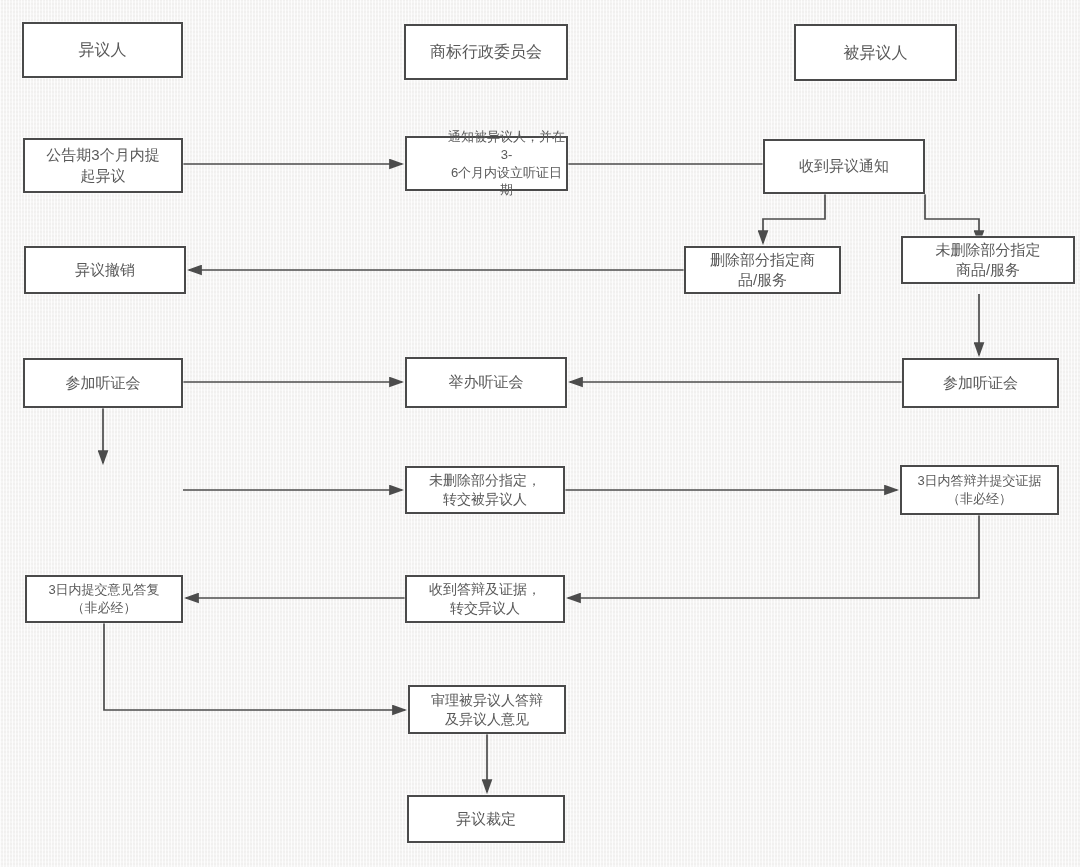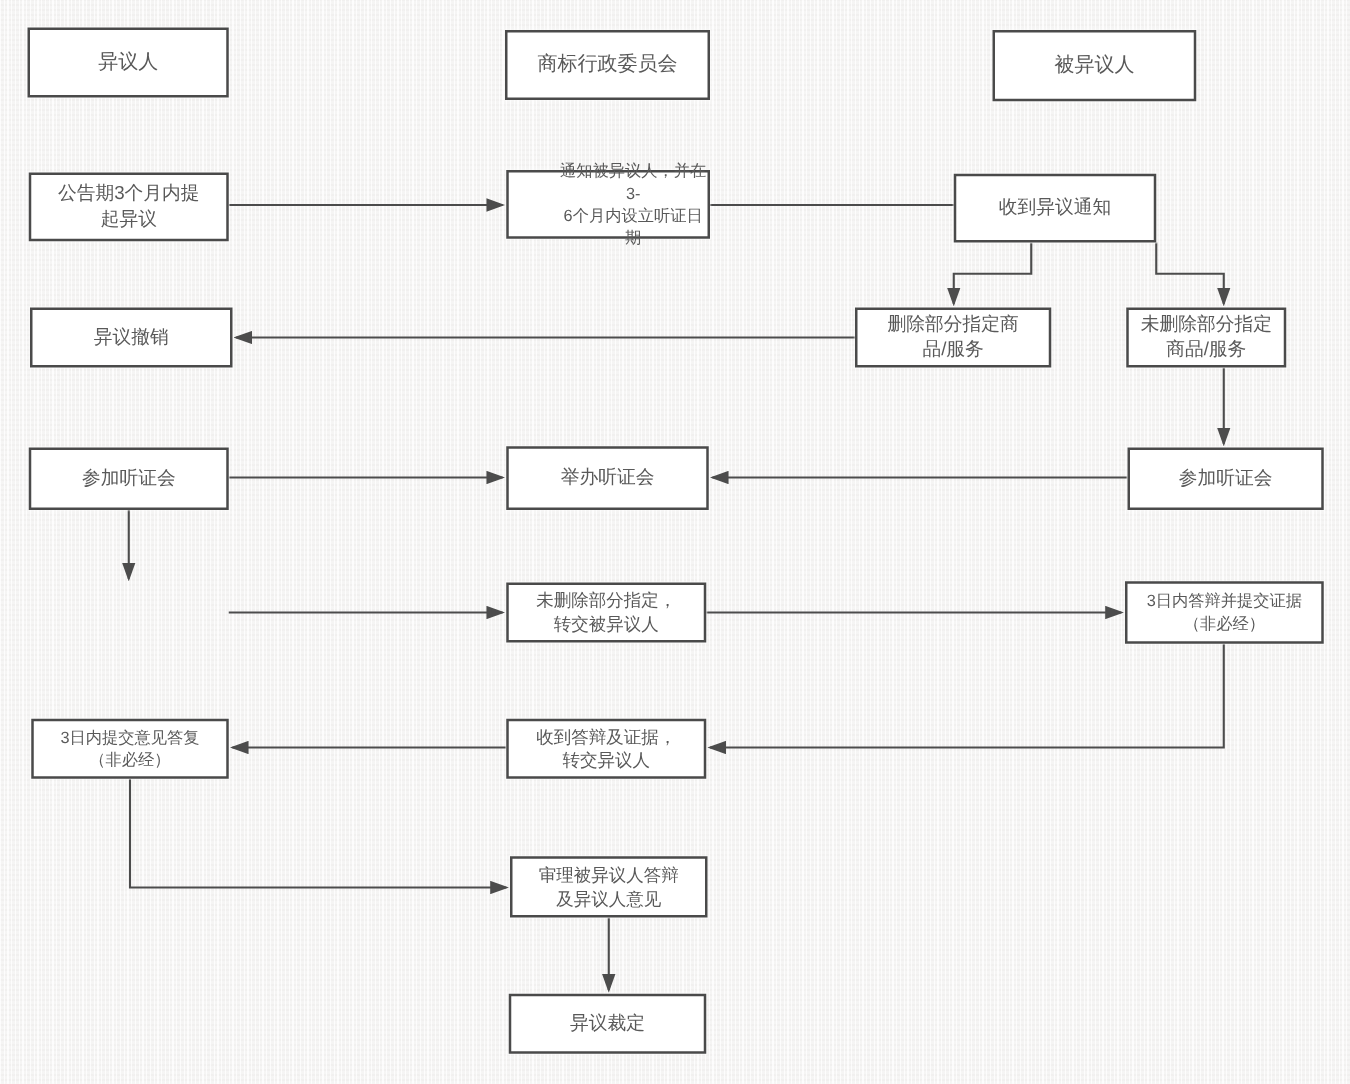--- a/index.html
+++ b/index.html
@@ -81,21 +81,21 @@
 
   <div class="node fs15" style="left:23px;  top:138px; width:160px; height:55px;">公告期3个月内提
 起异议</div>
   <div class="node fs13" style="left:405px; top:136px; width:163px; height:55px;padding-left:40px;">通知被异议人，并在3-
 6个月内设立听证日期</div>
   <div class="node fs15" style="left:763px; top:139px; width:162px; height:55px;">收到异议通知</div>
 
   <div class="node fs15" style="left:24px;  top:246px; width:162px; height:48px;">异议撤销</div>
   <div class="node fs15" style="left:684px; top:246px; width:157px; height:48px;">删除部分指定商
 品/服务</div>
-  <div class="node fs15" style="left:901px; top:246px; width:128px; height:48px;">未删除部分指定
+  <div class="node fs15" style="left:901px; top:236px; width:174px; height:48px;">未删除部分指定
 商品/服务</div>
 
   <div class="node fs15" style="left:23px;  top:358px; width:160px; height:50px;">参加听证会</div>
   <div class="node fs15" style="left:405px; top:357px; width:162px; height:51px;">举办听证会</div>
   <div class="node fs15" style="left:902px; top:358px; width:157px; height:50px;">参加听证会</div>
 
   <div class="node fs14" style="left:405px; top:466px; width:160px; height:48px;">未删除部分指定，
 转交被异议人</div>
   <div class="node fs13" style="left:900px; top:465px; width:159px; height:50px;">3日内答辩并提交证据
 （非必经）</div>

